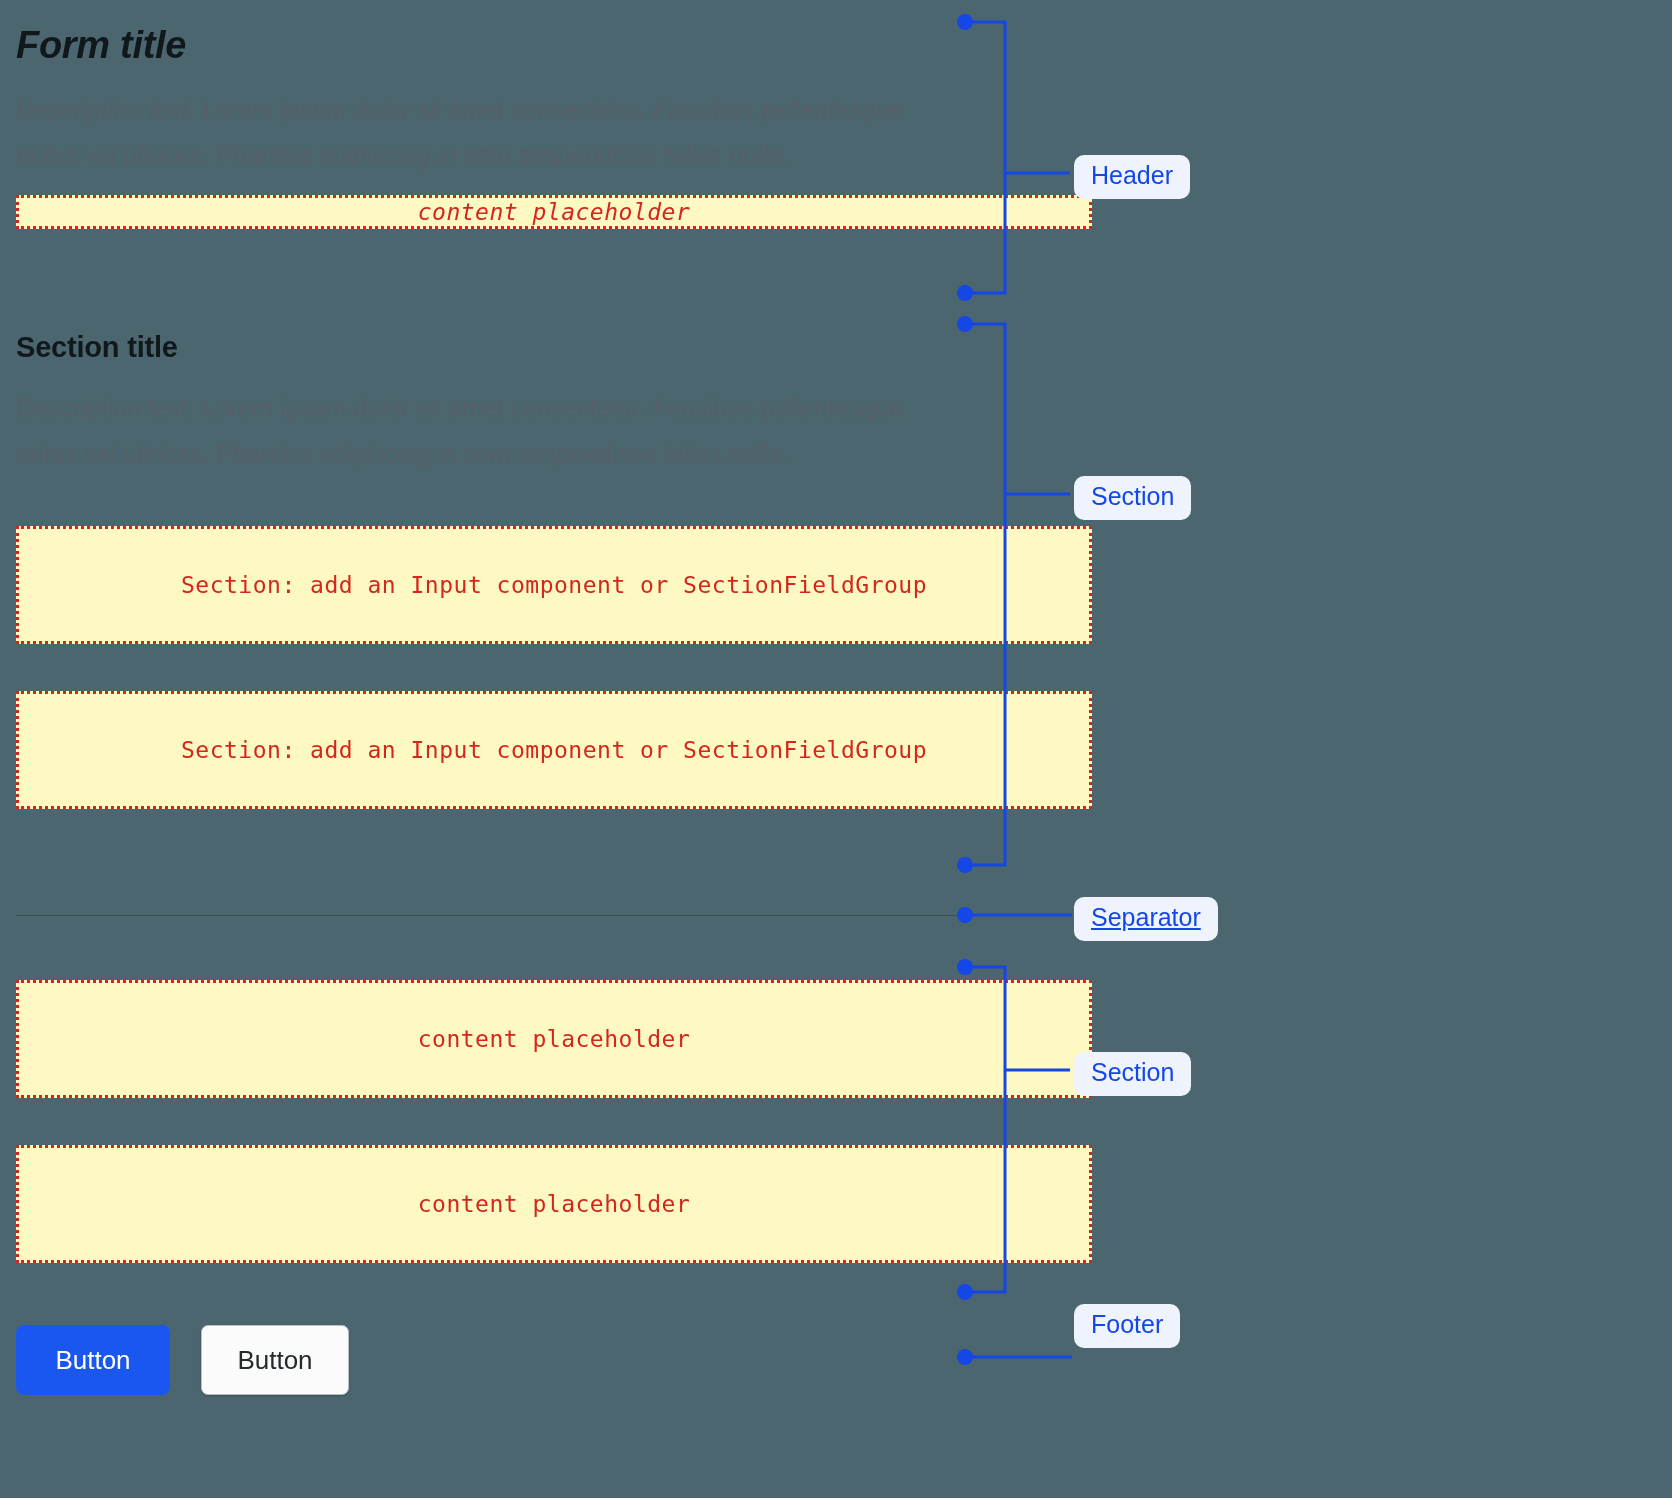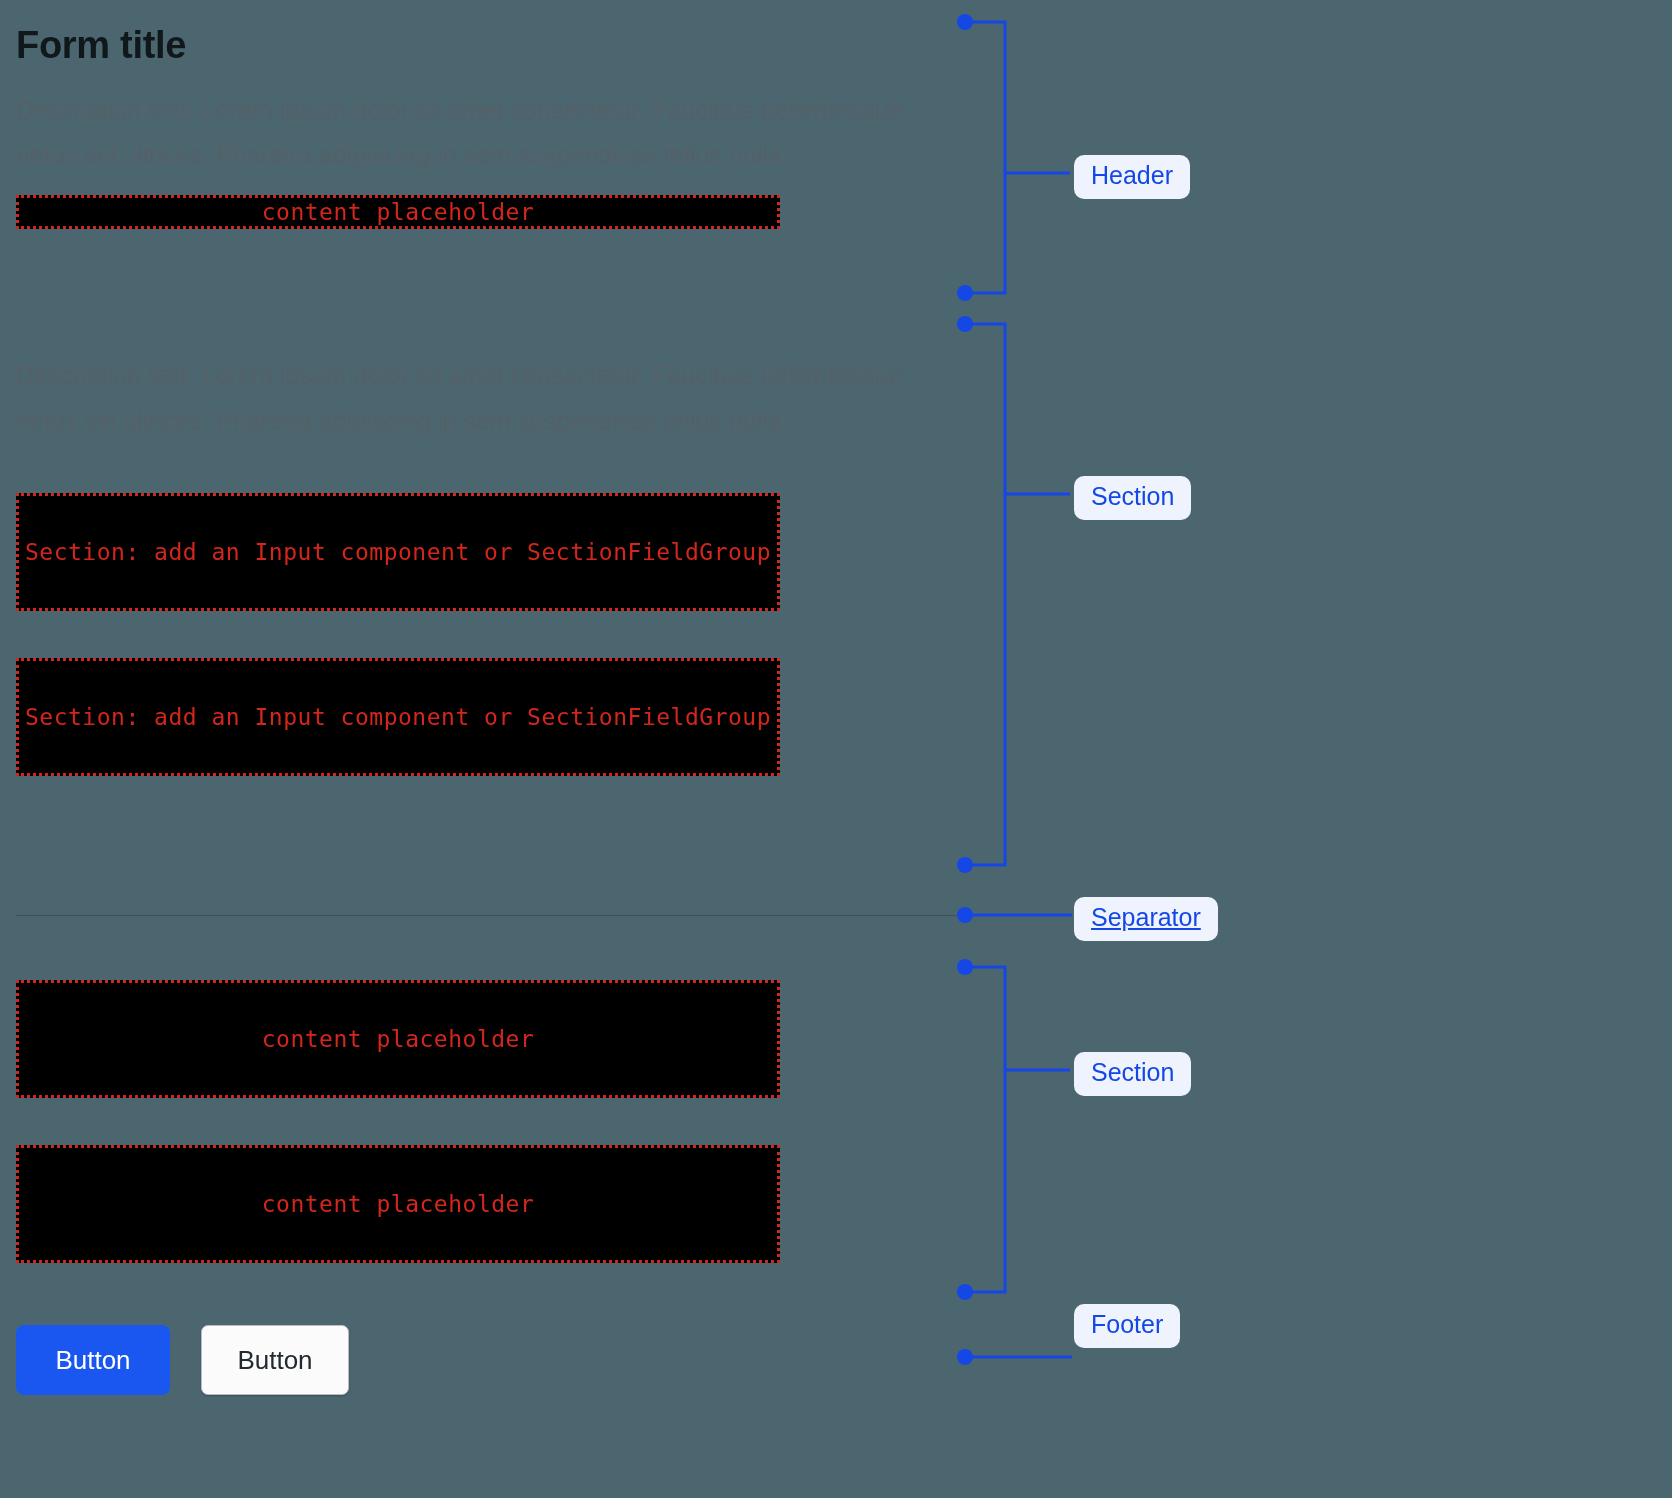--- a/index.html
+++ b/index.html
@@ -47,29 +47,29 @@
   .desc {
     font-size: 25px;
     line-height: 1.82;
     color: #556068;
     max-width: 950px;
     font-weight: 400;
   }
 
   
   .ph {
-    background: #000000;
+    background: #fef9c3;
     border: 3px dotted #d0261b;
     color: #d4261c;
     font-family: "DejaVu Sans Mono", "Liberation Mono", monospace;
     font-size: 23px;
     display: flex;
     align-items: center;
     justify-content: center;
-    width: 764px;
+    width: 1076px;
     letter-spacing: 0.5px;
   }
   .ph-thin   { height: 34px; }
   .ph-tall   { height: 118px; text-align: center; }
 
   
   .separator {
     width: 952px;
     height: 1px;
     background: #59646c;
@@ -127,27 +127,28 @@
     pointer-events: auto;
   }
 </style>
 </head>
 <body>
 
 <div id="stage">
 
   <div class="form-col">
 
-    <div style="position:absolute;left:0;top:24px;width:1000px;">
+    <div style="position:absolute;left:0;top:24px;width:1000px;font-style:italic;">
       <h1 class="form-title" style="margin-top:0;">Form title</h1>
       <p class="desc" style="margin-top:20px;">Description text. Lorem ipsum dolor sit amet consectetur. Faucibus pellentesque netus vel ultrices. Pharetra adipiscing in sem suspendisse tellus nulla.</p>
       <div class="ph ph-thin" style="margin-top:16px;">content placeholder</div>
     </div>
 
     <div style="position:absolute;left:0;top:331px;width:1000px;">
+      <h2 class="section-title">Section title</h2>
       <p class="desc" style="margin-top:22px;">Description text. Lorem ipsum dolor sit amet consectetur. Faucibus pellentesque netus vel ultrices. Pharetra adipiscing in sem suspendisse tellus nulla.</p>
       <div class="ph ph-tall" style="margin-top:49px;">Section: add an Input component or SectionFieldGroup</div>
       <div class="ph ph-tall" style="margin-top:47px;">Section: add an Input component or SectionFieldGroup</div>
     </div>
 
     <div class="separator" style="position:absolute;left:0;top:915px;"></div>
 
     <div style="position:absolute;left:0;top:980px;width:1000px;">
       <div class="ph ph-tall">content placeholder</div>
       <div class="ph ph-tall" style="margin-top:47px;">content placeholder</div>

